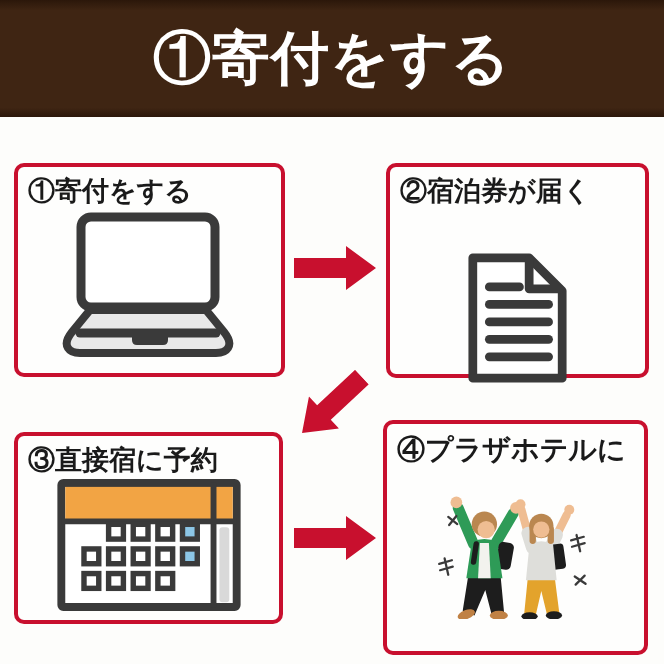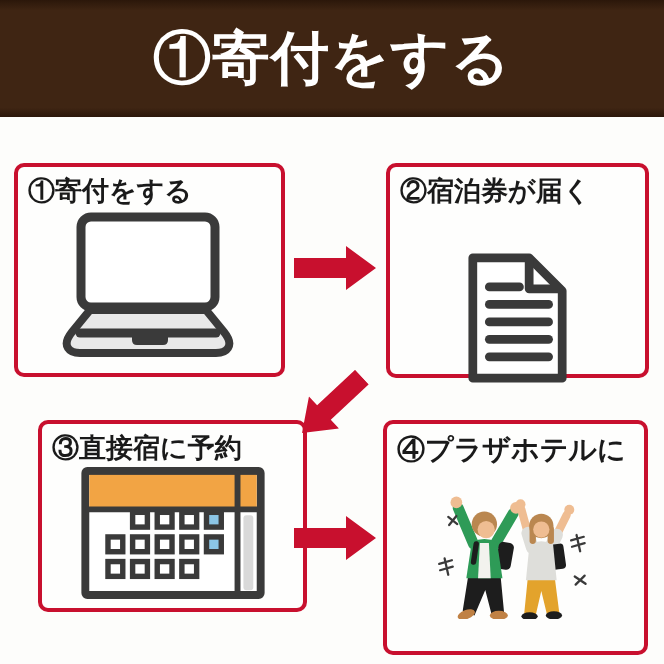--- a/index.html
+++ b/index.html
@@ -27,21 +27,21 @@
     position:absolute; background:var(--card_bg); border:4px solid var(--accent);
     border-radius:10px; box-sizing:border-box; padding:8px 10px;
     display:flex; flex-direction:column;
   }
   .label { font-size:27px; font-weight:600; color:var(--label_text); line-height:1.25; }
   #card4 .label { font-size:28px; }
   .label .line2 { display:block; padding-left:29px; }
   .icon-wrap { flex:1; display:flex; align-items:center; justify-content:center; }
   #card1 { left:14px;  top:163px; width:271px; height:214px; }
   #card2 { left:386px; top:163px; width:263px; height:215px;gap:41px; }
-  #card3 { left:14px;  top:420px; width:269px; height:192px;margin-left:24px; }
+  #card3 { left:14px;  top:432px; width:269px; height:192px; }
   #card4 { left:383px; top:420px; width:265px; height:235px; }
   #card4 .icon-wrap { margin-top:-4px; }
   .arrow { position:absolute; width:82px; height:44px; }
   #arrow1 { left:294px; top:246px; }
   #arrow2 { left:291px; top:383px; transform:rotate(137deg); }
   #arrow3 { left:294px; top:516px; }
 </style>
 </head>
 <body>
 

